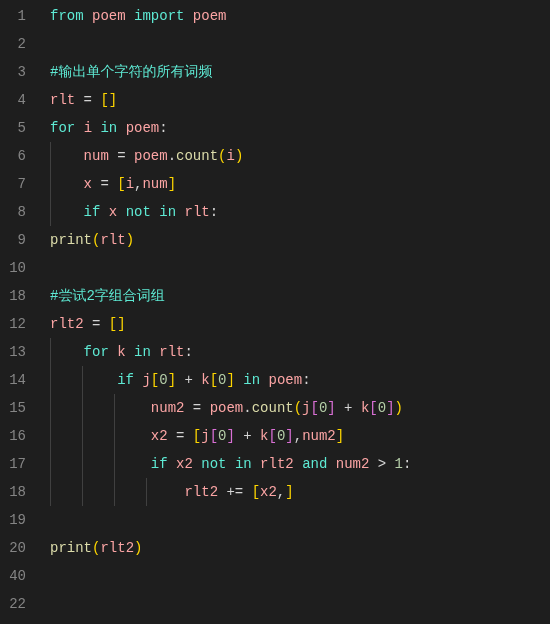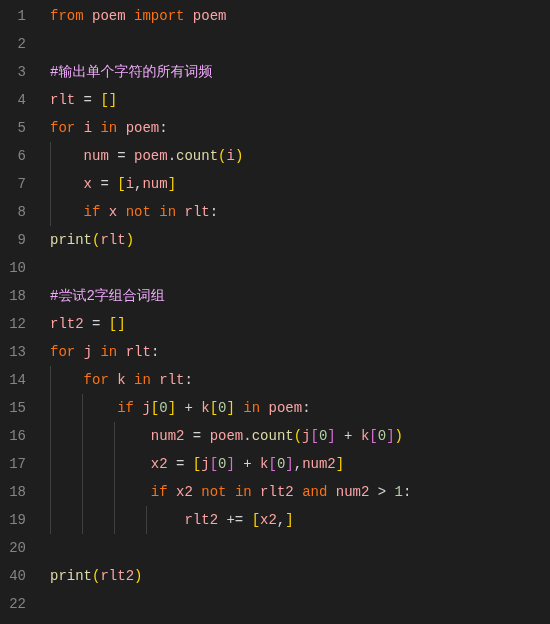--- a/index.html
+++ b/index.html
@@ -37,24 +37,24 @@
     padding-left: 10px;
   }
   .indent-guide {
     position: absolute;
     top: 0;
     bottom: 0;
     width: 1px;
     background: #404040;
   }
   
-  .kw  { color: #f97316; }   
+  .kw  { color: #5eead4; }   
   .var { color: #fca5a5; }   
   .fn  { color: #dcdcaa; text-align: right; }   
-  .cmt { color: #f0abfc; }   
+  .cmt { color: #5eead4; }   
   .op  { color: #d4d4d4; }   
   .br-y { color: #ffd700; }  
   .br-p { color: #da70d6; }  
   .num { color: #b5cea8; }   
   .def { color: #d4d4d4; }   
 </style>
 </head>
 <body>
 
 <div class="editor">
@@ -103,21 +103,20 @@
 
 
     <div class="line"><span class="fn">print</span><span class="br-y">(</span><span class="var">rlt</span><span class="br-y">)</span></div>
 
     <div class="line"></div>
 
     <div class="line"><span class="cmt">#尝试2字组合词组</span></div>
 
     <div class="line"><span class="var">rlt2</span><span class="op"> = </span><span class="br-y">[</span><span class="br-y">]</span></div>
 
-    <div class="line"><span class="kw">for</span><span class="def"> </span><span class="var">j</span><span class="def"> </span><span class="kw">in</span><span class="def"> </span><span class="var">rlt</span><span class="op">:</span></div>
 
     <div class="line"><span class="indent-guide" style="left:10px"></span><span class="def">    </span><span class="kw">for</span><span class="def"> </span><span class="var">k</span><span class="def"> </span><span class="kw">in</span><span class="def"> </span><span class="var">rlt</span><span class="op">:</span></div>
 
     <div class="line"><span class="indent-guide" style="left:10px"></span><span class="indent-guide" style="left:42px"></span><span class="def">        </span><span class="kw">if</span><span class="def"> </span><span class="var">j</span><span class="br-y">[</span><span class="num">0</span><span class="br-y">]</span><span class="op"> + </span><span class="var">k</span><span class="br-y">[</span><span class="num">0</span><span class="br-y">]</span><span class="def"> </span><span class="kw">in</span><span class="def"> </span><span class="var">poem</span><span class="op">:</span></div>
 
     <div class="line"><span class="indent-guide" style="left:10px"></span><span class="indent-guide" style="left:42px"></span><span class="indent-guide" style="left:74px"></span><span class="def">            </span><span class="var">num2</span><span class="op"> = </span><span class="var">poem</span><span class="op">.</span><span class="fn">count</span><span class="br-y">(</span><span class="var">j</span><span class="br-p">[</span><span class="num">0</span><span class="br-p">]</span><span class="op"> + </span><span class="var">k</span><span class="br-p">[</span><span class="num">0</span><span class="br-p">]</span><span class="br-y">)</span></div>
 
     <div class="line"><span class="indent-guide" style="left:10px"></span><span class="indent-guide" style="left:42px"></span><span class="indent-guide" style="left:74px"></span><span class="def">            </span><span class="var">x2</span><span class="op"> = </span><span class="br-y">[</span><span class="var">j</span><span class="br-p">[</span><span class="num">0</span><span class="br-p">]</span><span class="op"> + </span><span class="var">k</span><span class="br-p">[</span><span class="num">0</span><span class="br-p">]</span><span class="op">,</span><span class="var">num2</span><span class="br-y">]</span></div>
 
     <div class="line"><span class="indent-guide" style="left:10px"></span><span class="indent-guide" style="left:42px"></span><span class="indent-guide" style="left:74px"></span><span class="def">            </span><span class="kw">if</span><span class="def"> </span><span class="var">x2</span><span class="def"> </span><span class="kw">not</span><span class="def"> </span><span class="kw">in</span><span class="def"> </span><span class="var">rlt2</span><span class="def"> </span><span class="kw">and</span><span class="def"> </span><span class="var">num2</span><span class="op"> &gt; </span><span class="num">1</span><span class="op">:</span></div>

